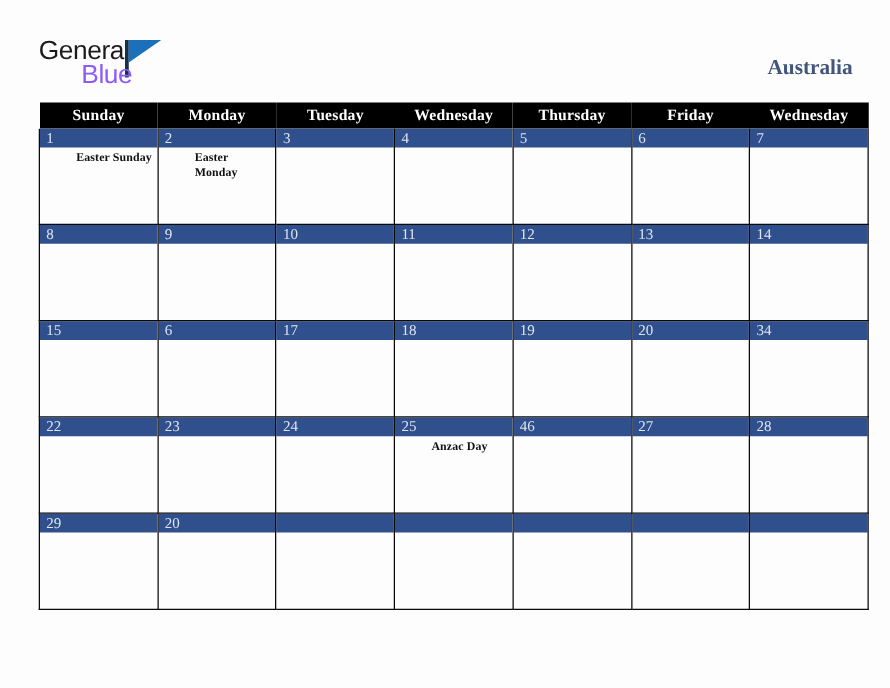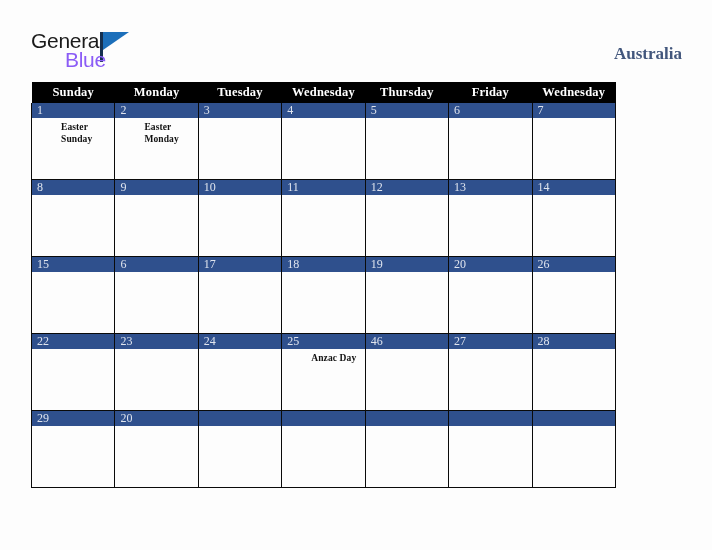--- a/index.html
+++ b/index.html
@@ -89,21 +89,21 @@
     font-size: 17px;
     color: #42567c;
     font-weight: bold;
   }
 
   
   .calendar {
     position: absolute;
     left: 31px;
     top: 82px;
-    width: 585px;
+    width: 664px;
     border-collapse: collapse;
     table-layout: fixed;
   }
 
   .calendar th {
     background: #000000;
     color: #ffffff;
     font-family: "Liberation Serif", serif;
     font-weight: bold;
     font-size: 12.5px;
@@ -265,21 +265,21 @@
         </td>
         <td>
           <div class="daynum">19</div>
           <div class="events"></div>
         </td>
         <td>
           <div class="daynum">20</div>
           <div class="events"></div>
         </td>
         <td>
-          <div class="daynum">26</div>
+          <div class="daynum">34</div>
           <div class="events"></div>
         </td>
       </tr>
       <tr>
         <td>
           <div class="daynum">22</div>
           <div class="events"></div>
         </td>
         <td>
           <div class="daynum">23</div>

